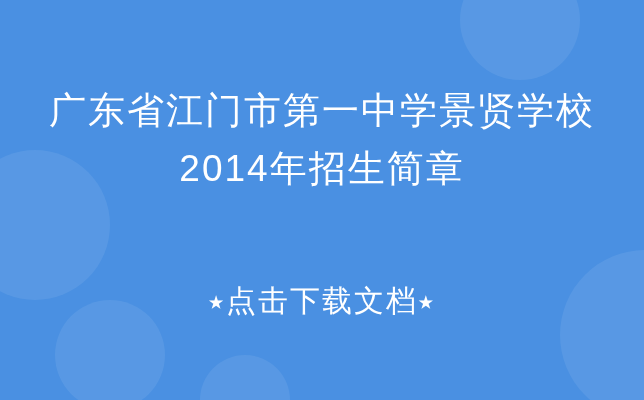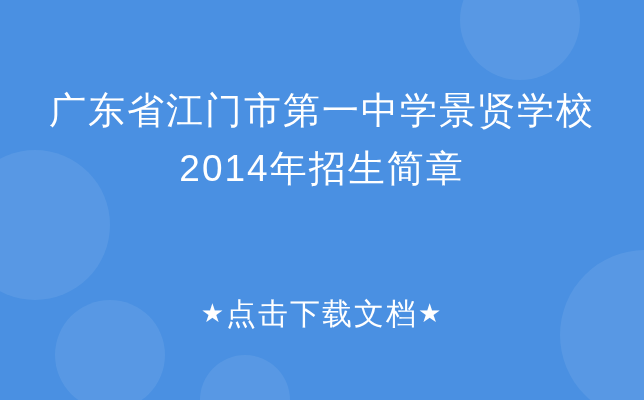--- a/index.html
+++ b/index.html
@@ -44,30 +44,31 @@
     z-index: 2;
   }
   .title {
     width: 560px;
     color: #ffffff;
     font-size: 37px;
     line-height: 58px;
     text-align: center;
     letter-spacing: 2px;
     font-weight: normal;
-    margin: 16px;
+    margin: 3px;
     padding: 0;
   }
   .download-line {
     margin-top: 80px;
     color: #ffffff;
     font-size: 30px;
     letter-spacing: 2px;
     text-align: center;
     white-space: nowrap;
+    font-family: Liberation Mono, monospace;
   }
   .star {
     font-size: 26px;
     vertical-align: 2px;
   }
 </style>
 </head>
 <body>
 
 <div class="banner">

